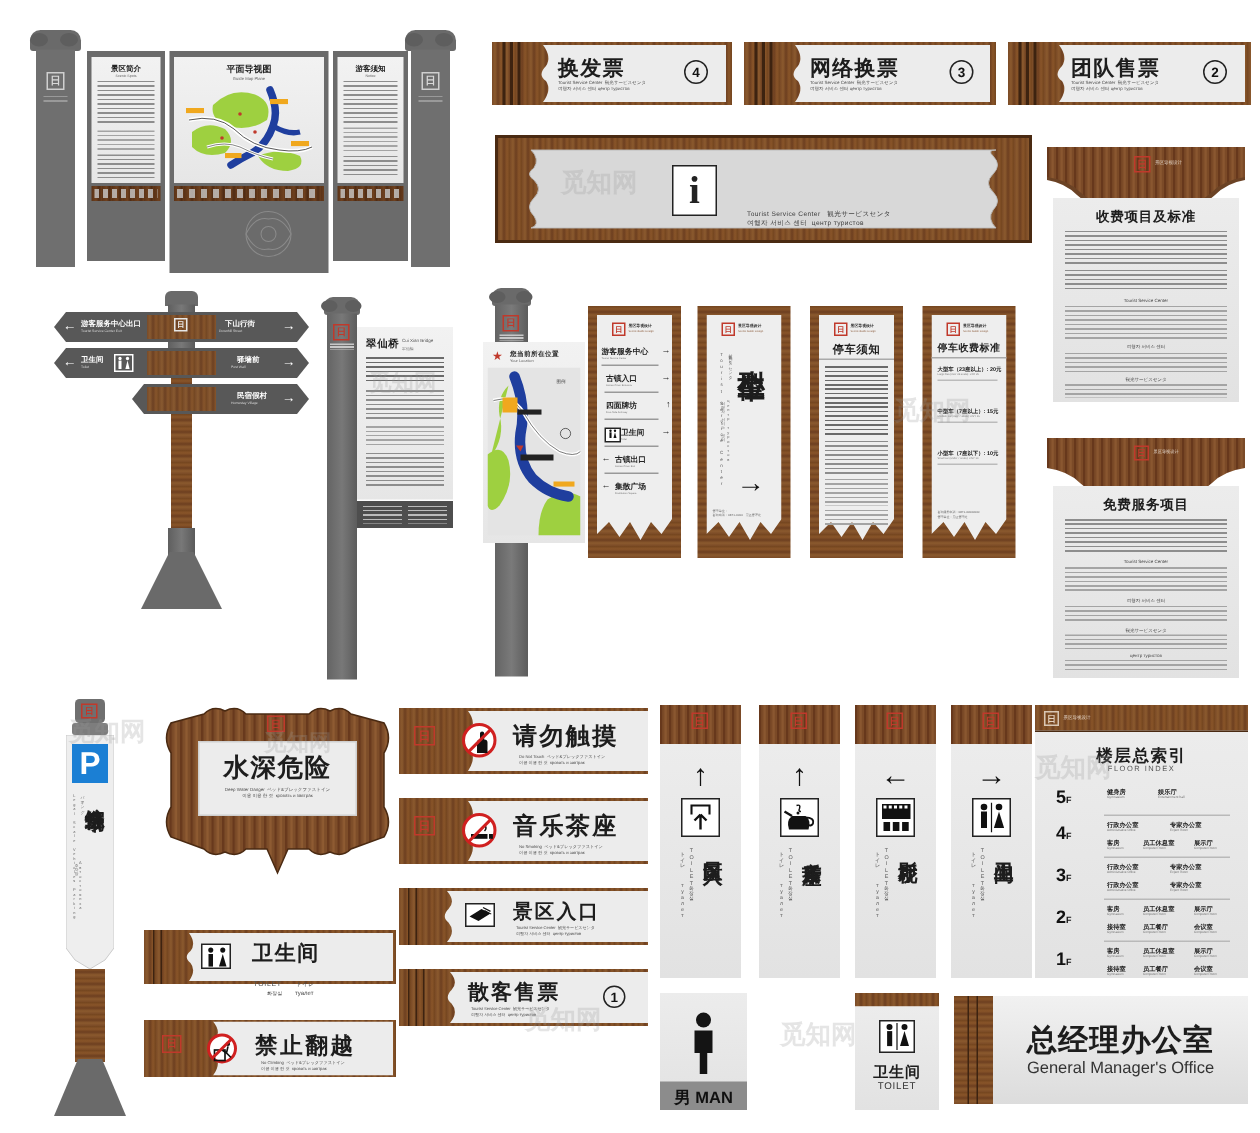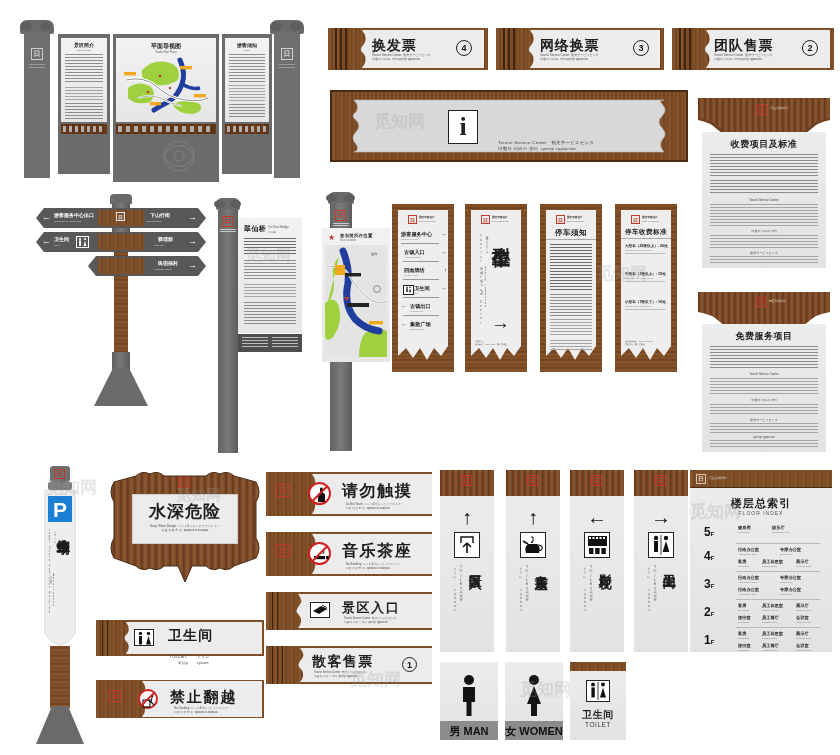--- a/index.html
+++ b/index.html
@@ -829,45 +829,45 @@
 
   <div class="abs panel" style="left:440px;top:662px;width:58px;height:78px;">
     <svg class="abs" style="left:18px;top:12px;" width="22" height="44" viewBox="0 0 22 44">
       <circle cx="11" cy="6" r="5" fill="#141414"></circle>
       <path d="M5,13 H17 V28 H13.5 V42 H8.5 V28 H5Z" fill="#141414"></path>
     </svg>
     <div class="abs" style="left:0;top:59px;width:58px;height:19px;background:#8c8c8c;"></div>
     <div class="abs" style="left:0;top:62px;width:58px;text-align:center;font-size:11px;font-weight:bold;color:#101010;">男  MAN</div>
   </div>
 
-  <div class="abs panel" style="left:505px;top:662px;width:58px;height:78px;">
-    <svg class="abs" style="left:18px;top:12px;" width="22" height="44" viewBox="0 0 22 44">
-      <circle cx="11" cy="6" r="5" fill="#141414"></circle>
-      <path d="M11,12 L18,30 H14 V42 H8 V30 H4Z" fill="#141414"></path>
-    </svg>
-    <div class="abs" style="left:0;top:59px;width:58px;height:19px;background:#8c8c8c;"></div>
-    <div class="abs" style="left:0;top:62px;width:58px;text-align:center;font-size:11px;font-weight:bold;color:#101010;">女 WOMEN</div>
-  </div>
 
   <div class="abs" style="left:570px;top:662px;width:56px;height:78px;">
     <div class="abs wood" style="left:0;top:0;width:56px;height:9px;"></div>
     <div class="abs panel" style="left:0;top:9px;width:56px;height:69px;"></div>
     <div class="abs picto" style="left:16px;top:18px;width:24px;height:22px;border-width:1.1px;">
       <svg width="20" height="18" viewBox="0 0 20 18">
         <circle cx="5" cy="2.6" r="2" fill="#111"></circle>
           <rect x="3.4" y="5.4" width="3.4" height="10" fill="#111"></rect>
         <rect x="9.6" y="0" width="0.8" height="18" fill="#111"></rect>
         <circle cx="15" cy="2.6" r="2" fill="#111"></circle>
           <path d="M12,15.4 L15,5.4 L18,15.4Z" fill="#111"></path>
       </svg>
     </div>
     <div class="abs cn" style="left:0;top:46px;width:56px;text-align:center;font-size:10px;">卫生间</div>
     <div class="abs" style="left:0;top:59px;width:56px;text-align:center;font-size:6.5px;color:#333;letter-spacing:.08em;">TOILET</div>
   </div>
 
+  <div class="abs" style="left:636px;top:664px;width:196px;height:72px;">
+    <div class="abs wood-v" style="left:0;top:0;width:26px;height:72px;"></div>
+    <div class="abs" style="left:9px;top:0;width:1.4px;height:72px;background:#3d2310;"></div>
+    <div class="abs" style="left:15px;top:0;width:1.4px;height:72px;background:#3d2310;"></div>
+    <div class="abs" style="left:26px;top:0;width:170px;height:72px;background:linear-gradient(180deg,#f1f1f1,#dcdcdc);"></div>
+    <div class="abs cn" style="left:26px;top:16px;width:170px;text-align:center;font-size:20px;letter-spacing:.04em;">总经理办公室</div>
+    <div class="abs" style="left:26px;top:42px;width:170px;text-align:center;font-size:11px;color:#333;">General Manager's Office</div>
+  </div>
 
   <div class="abs" style="left:690px;top:470px;width:142px;height:182px;">
     <div class="abs wood" style="left:0;top:0;width:142px;height:18px;border-bottom:1px solid #4a2a12;"></div>
     <div class="abs logo-box" style="left:6px;top:4px;width:10px;height:10px;border-color:#d9c6b4;">
       <span class="logo-glyph" style="font-size:6px;color:#e2cfbd;">日</span>
     </div>
     <div class="abs" style="left:19px;top:6px;font-size:3px;color:#e7d8c9;">景区导视设计</div>
     <div class="abs panel" style="left:0;top:18px;width:142px;height:164px;"></div>
     <div class="abs cn" style="left:0;top:26px;width:142px;text-align:center;font-size:11px;letter-spacing:.1em;">楼层总索引</div>
     <div class="abs" style="left:0;top:40px;width:142px;text-align:center;font-size:5px;color:#555;letter-spacing:.2em;">FLOOR INDEX</div>

